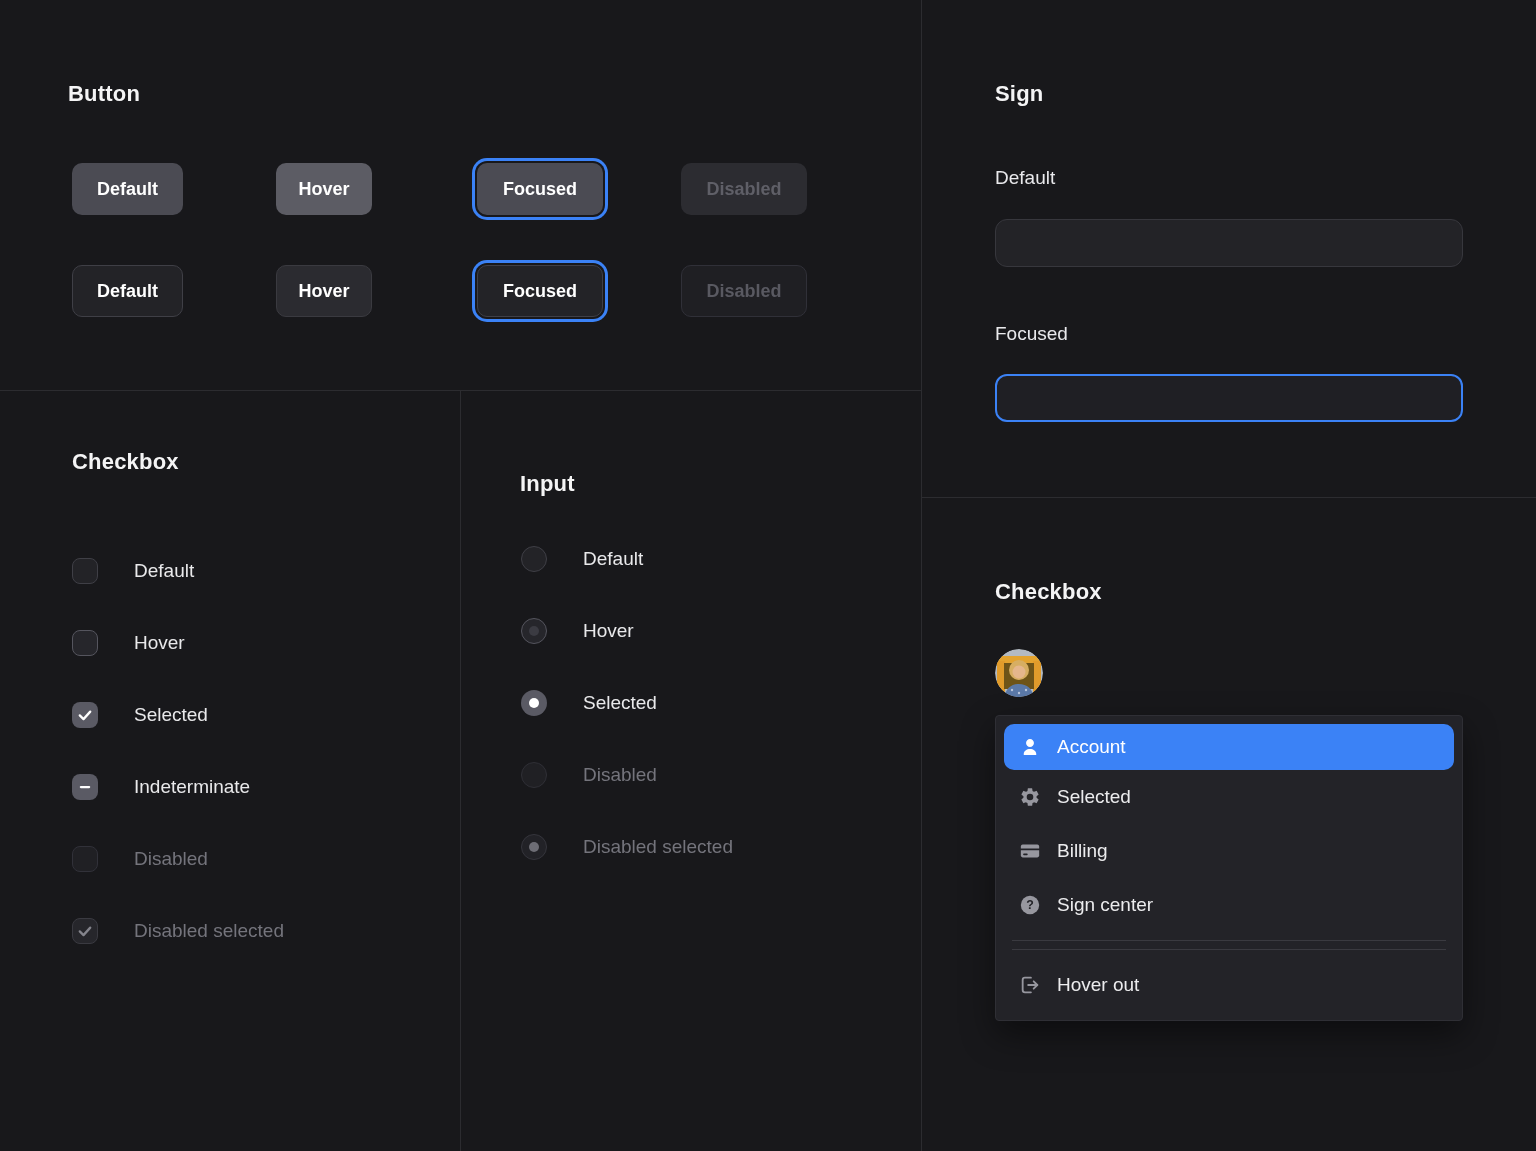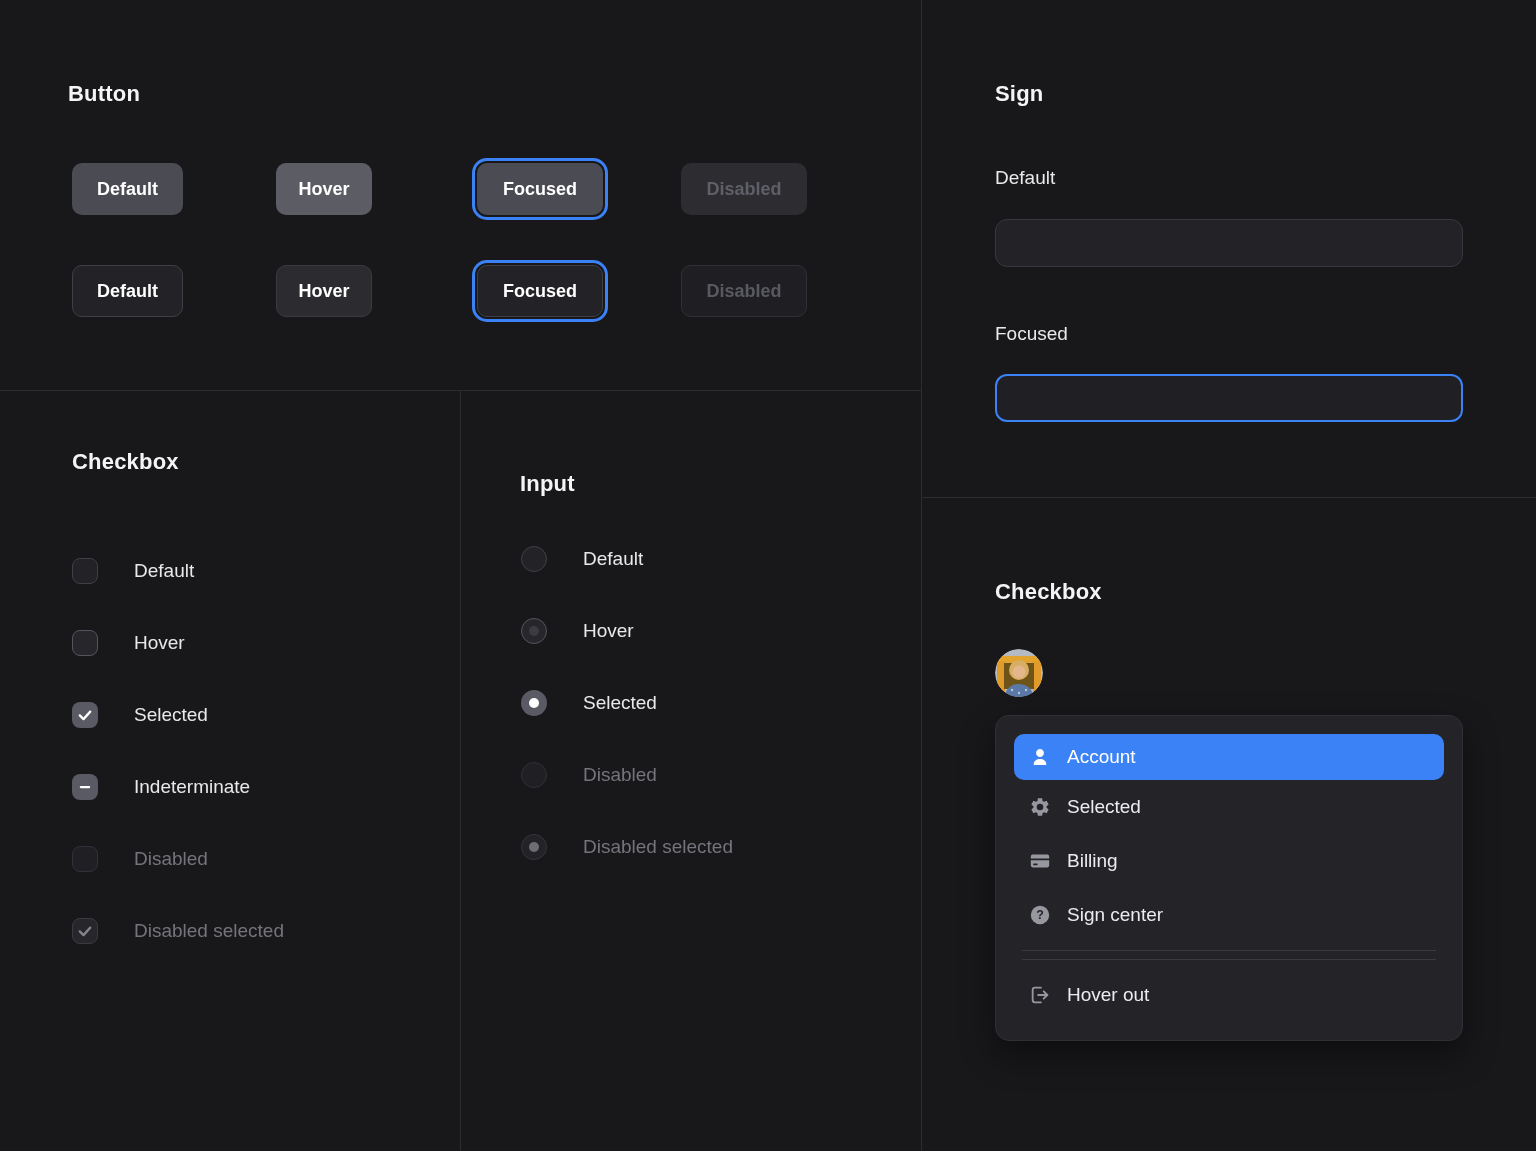--- a/index.html
+++ b/index.html
@@ -54,22 +54,22 @@
   
   .text-input{
     position:absolute;width:468px;height:48px;box-sizing:border-box;border-radius:12px;
     background:#232327;border:1px solid #37373d;outline:none;color:#e9e9eb;
     font-size:18px;padding:0 16px;font-family:"Liberation Sans", sans-serif;
   }
   .text-input.focused{border:2px solid #3b82f6;background:#1f1f24;}
   
   .avatar{position:absolute;width:48px;height:48px;border-radius:50%;overflow:hidden;cursor:pointer;}
   .menu{
-    position:absolute;width:468px;box-sizing:border-box;border-radius:14px;
-    background:#232328;border:1px solid #2f2f35;padding:18px;
+    position:absolute;width:468px;box-sizing:border-box;border-radius:4px;
+    background:#232328;border:1px solid #2f2f35;padding:8px;
     box-shadow:0 14px 34px rgba(0,0,0,.45);
   }
   .menu-item{
     height:54px;display:flex;align-items:center;gap:16px;padding:0 15px;
     font-size:19px;color:#ececee;border-radius:10px;cursor:pointer;
   }
   .menu-item .mi-icon{width:22px;height:22px;flex:0 0 22px;display:flex;align-items:center;justify-content:center;}
   .menu-item .mi-icon svg{width:22px;height:22px;fill:#97979f;stroke:#97979f;}
   .menu-item.selected{background:#3b82f6;height:46px;color:#fff;}
   .menu-item.selected .mi-icon svg{fill:#fff;stroke:#fff;}

